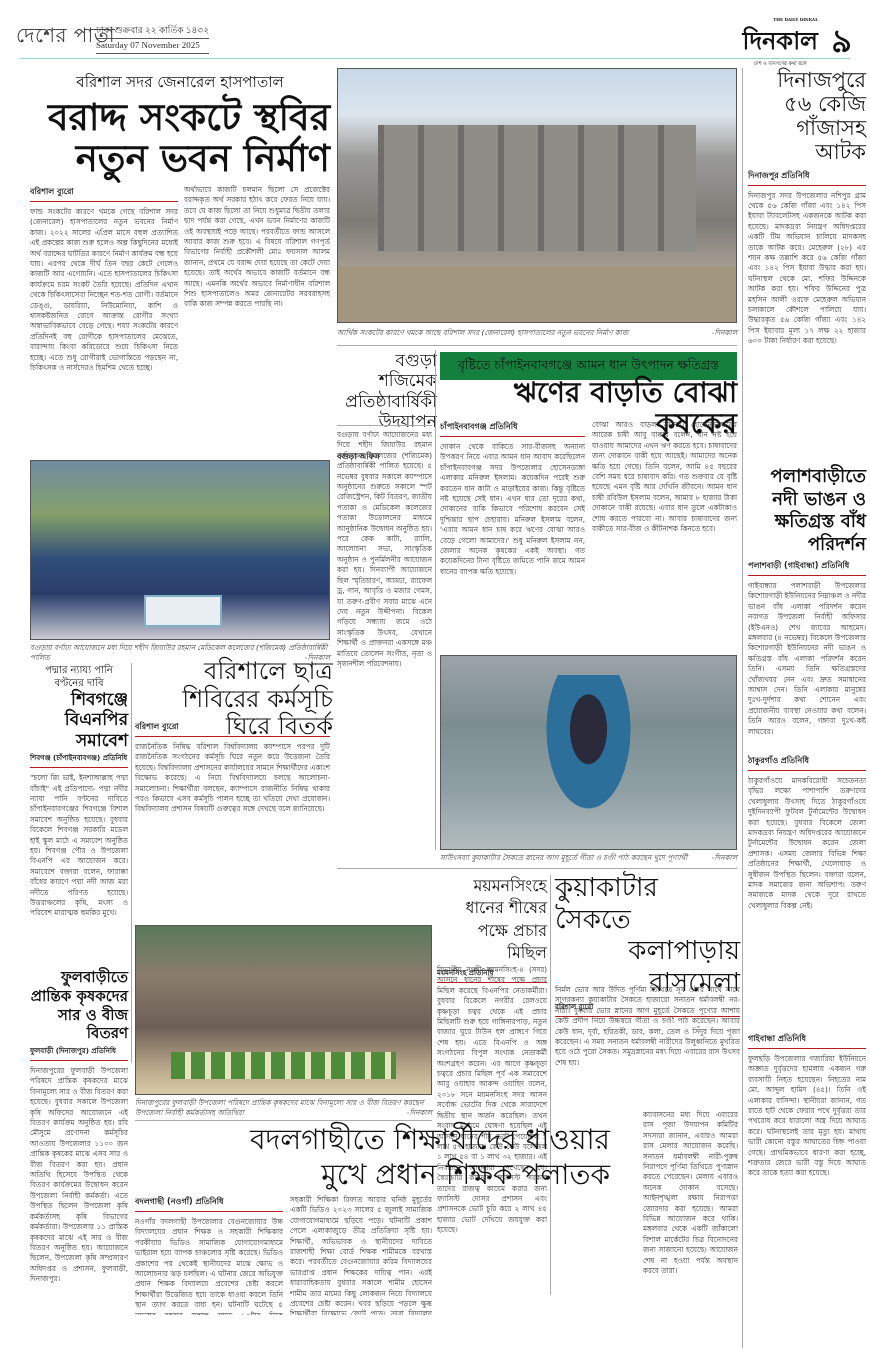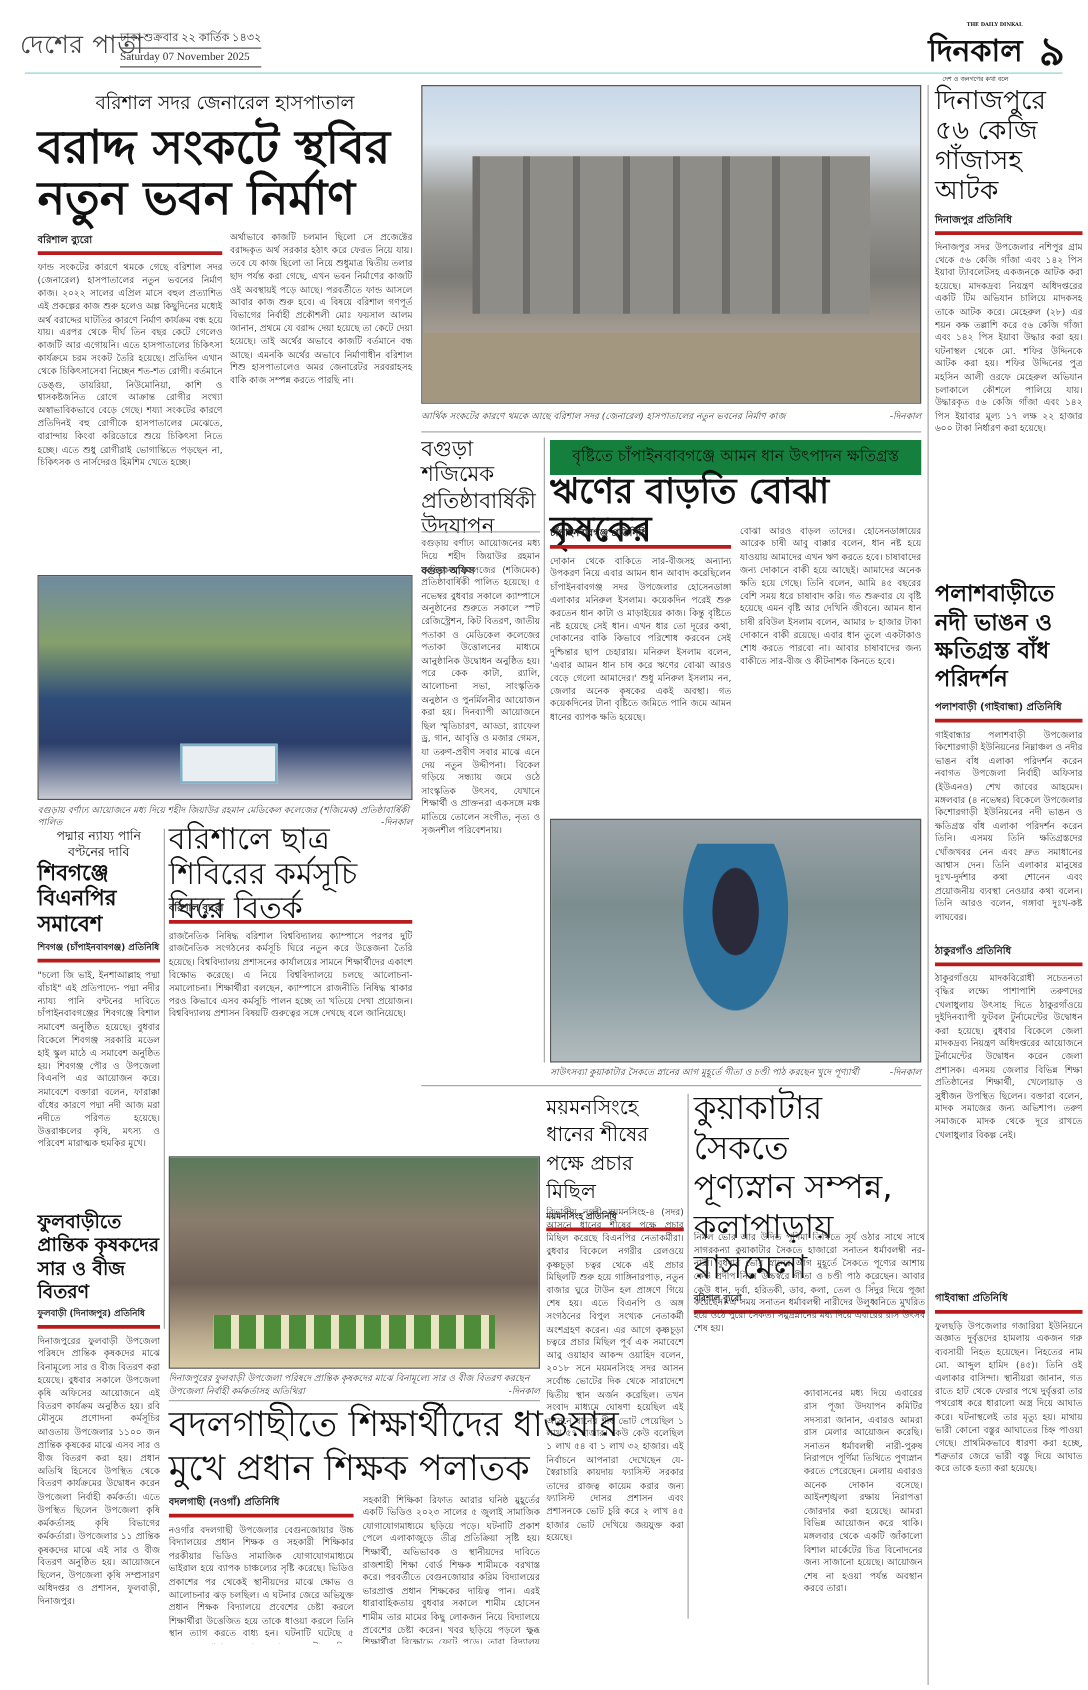--- a/index.html
+++ b/index.html
@@ -9,22 +9,22 @@
 .hdr-title{left:16px;top:20px;font-size:20px;color:#444;letter-spacing:.5px}
 .hdr-date{left:96px;top:24px;font-size:9px;line-height:13px;color:#333;font-family:"Liberation Serif",serif}
 .hdr-date .l1{border-bottom:1px solid #555;padding-bottom:1px}
 .hdr-date .l2{border-bottom:1px solid #555;padding-bottom:1px}
 .hdr-logo{right:52px;top:22px;font-size:24px;font-weight:bold;color:#111;font-family:"DejaVu Serif",serif}
 .hdr-logo .sub{display:block;font-size:5px;font-weight:normal;text-align:center;margin-top:-2px}
 .hdr-logo .tag{position:absolute;top:-5px;right:0;font-size:4px;font-weight:bold}
 .hdr-page{right:18px;top:16px;font-size:32px;font-weight:bold;color:#111}
 .rule{left:20px;right:20px;top:58px;height:1px;background:#8ed6d6}
 .kicker{font-size:15px;text-align:center;color:#111}
-.head{font-weight:bold;text-align:left;color:#111;line-height:1.12}
-.byline{font-size:8px;font-weight:bold;color:#222;border-bottom:3px solid #b91c1c;padding-bottom:3px;margin-bottom:5px}
+.head{font-weight:bold;text-align:right;color:#111;line-height:1.12}
+.byline{font-size:8px;font-weight:bold;color:#222;border-bottom:1px solid #b91c1c;padding-bottom:3px;margin-bottom:5px}
 .body{font-size:7.2px;line-height:10.4px;color:#333;text-align:justify}
 .cap{font-size:7.2px;line-height:10px;color:#444;font-style:italic}
 .cap .cr{float:right;}
 .photo{background:#8a8f94;overflow:hidden}
 .vline{width:1px;background:#aaa}
 .hline{height:1px;background:#aaa}
 .boxhead{background:#15803d;font-size:15px;text-align:center;padding:4px 0;color:#111}
 </style>
 </head>
 <body>
@@ -157,21 +157,20 @@
   <div class="head" style="font-size:16px;font-weight:normal;line-height:1.4">ময়মনসিংহে ধানের শীষের পক্ষে প্রচার মিছিল</div>
   <div class="byline" style="font-size:7px;margin-top:2px">ময়মনসিংহ প্রতিনিধি</div>
 </div>
 <div class="abs" style="left:437px;top:965px;width:110px;height:330px;overflow:hidden">
   <div class="body">বিভাগীয় নগরী ময়মনসিংহ-৪ (সদর) আসনে ধানের শীষের পক্ষে প্রচার মিছিল করেছে বিএনপির নেতাকর্মীরা। বুধবার বিকেলে নগরীর রেলওয়ে কৃষ্ণচূড়া চত্বর থেকে এই প্রচার মিছিলটি শুরু হয়ে গাঙ্গিনারপাড়, নতুন বাজার ঘুরে টাউন হল প্রাঙ্গণে গিয়ে শেষ হয়। এতে বিএনপি ও অঙ্গ সংগঠনের বিপুল সংখ্যক নেতাকর্মী অংশগ্রহণ করেন। এর আগে কৃষ্ণচূড়া চত্বরে প্রচার মিছিল পূর্ব এক সমাবেশে আবু ওয়াহাব আকন্দ ওয়াহিদ বলেন, ২০১৮ সনে ময়মনসিংহ সদর আসন সর্বোচ্চ ভোটের দিক থেকে সারাদেশে দ্বিতীয় স্থান অর্জন করেছিল। তখন সংবাদ মাধ্যমে ঘোষণা হয়েছিল এই আসনে ধানের শীষ ভোট পেয়েছিল ১ লাখ ৫৭ হাজার। কেউ কেউ বলেছিল ১ লাখ ৫৪ বা ১ লাখ ৩২ হাজার। এই নির্বাচনে আপনারা দেখেছেন যে-স্বৈরাচারি কায়দায় ফ্যাসিস্ট সরকার তাদের রাজত্ব কায়েম করার জন্য ফ্যাসিস্ট দোসর প্রশাসন এবং প্রশাসনকে ভোট চুরি করে ২ লাখ ৪৫ হাজার ভোট দেখিয়ে জয়যুক্ত করা হয়েছে।</div>
 </div>
 <div class="abs vline" style="left:550px;top:875px;height:420px"></div>
 
 <div class="abs" style="left:555px;top:872px;width:185px">
   <div class="head" style="font-size:26px;font-weight:normal;line-height:1.22;text-align:justify;text-align-last:justify">কুয়াকাটার সৈকতে</div>
-  <div class="head" style="font-size:26px;font-weight:normal;line-height:1.22">পূণ্যস্নান সম্পন্ন,</div>
   <div class="head" style="font-size:26px;font-weight:normal;line-height:1.22">কলাপাড়ায় রাসমেলা</div>
   <div class="byline" style="font-size:7px;margin-top:2px">বরিশাল ব্যুরো</div>
 </div>
 <div class="abs" style="left:555px;top:985px;width:185px;height:120px;overflow:hidden">
   <div class="body">নির্মল ভোর আর উদিত পূর্ণিমা তিথিতে সূর্য ওঠার সাথে সাথে সাগরকন্যা কুয়াকাটার সৈকতে হাজারো সনাতন ধর্মাবলম্বী নর-নারী। বুধবার ভোর স্নানের আগ মুহূর্তে সৈকতে পূণ্যের আশায় কেউ প্রদীপ নিয়ে উচ্চস্বরে গীতা ও চণ্ডী পাঠ করেছেন। আবার কেউ ধান, দূর্বা, হরিতকী, ডাব, কলা, তেল ও সিঁদুর দিয়ে পূজা করেছেন। এ সময় সনাতন ধর্মাবলম্বী নারীদের উলুধ্বনিতে মুখরিত হয়ে ওঠে পুরো সৈকত। সমুদ্রস্নানের মধ্য দিয়ে এবারের রাস উৎসব শেষ হয়।</div>
 </div>
 <div class="abs" style="left:643px;top:1110px;width:95px;height:175px;overflow:hidden">
   <div class="body">ক্যাবাসনের মধ্য দিয়ে এবারের রাস পূজা উদযাপন কমিটির সদস্যরা জানান, এবারও আমরা রাস মেলার আয়োজন করেছি। সনাতন ধর্মাবলম্বী নারী-পুরুষ নিরাপদে পূর্ণিমা তিথিতে পুণ্যস্নান করতে পেরেছেন। মেলায় এবারও অনেক দোকান বসেছে। আইনশৃঙ্খলা রক্ষায় নিরাপত্তা জোরদার করা হয়েছে। আমরা বিভিন্ন আয়োজন করে থাকি। মঙ্গলবার থেকে একটি জাঁকালো বিশাল মার্কেটের চিত্র বিনোদনের জন্য সাজানো হয়েছে। আয়োজন শেষ না হওয়া পর্যন্ত অবস্থান করবে তারা।</div>
 </div>
 

